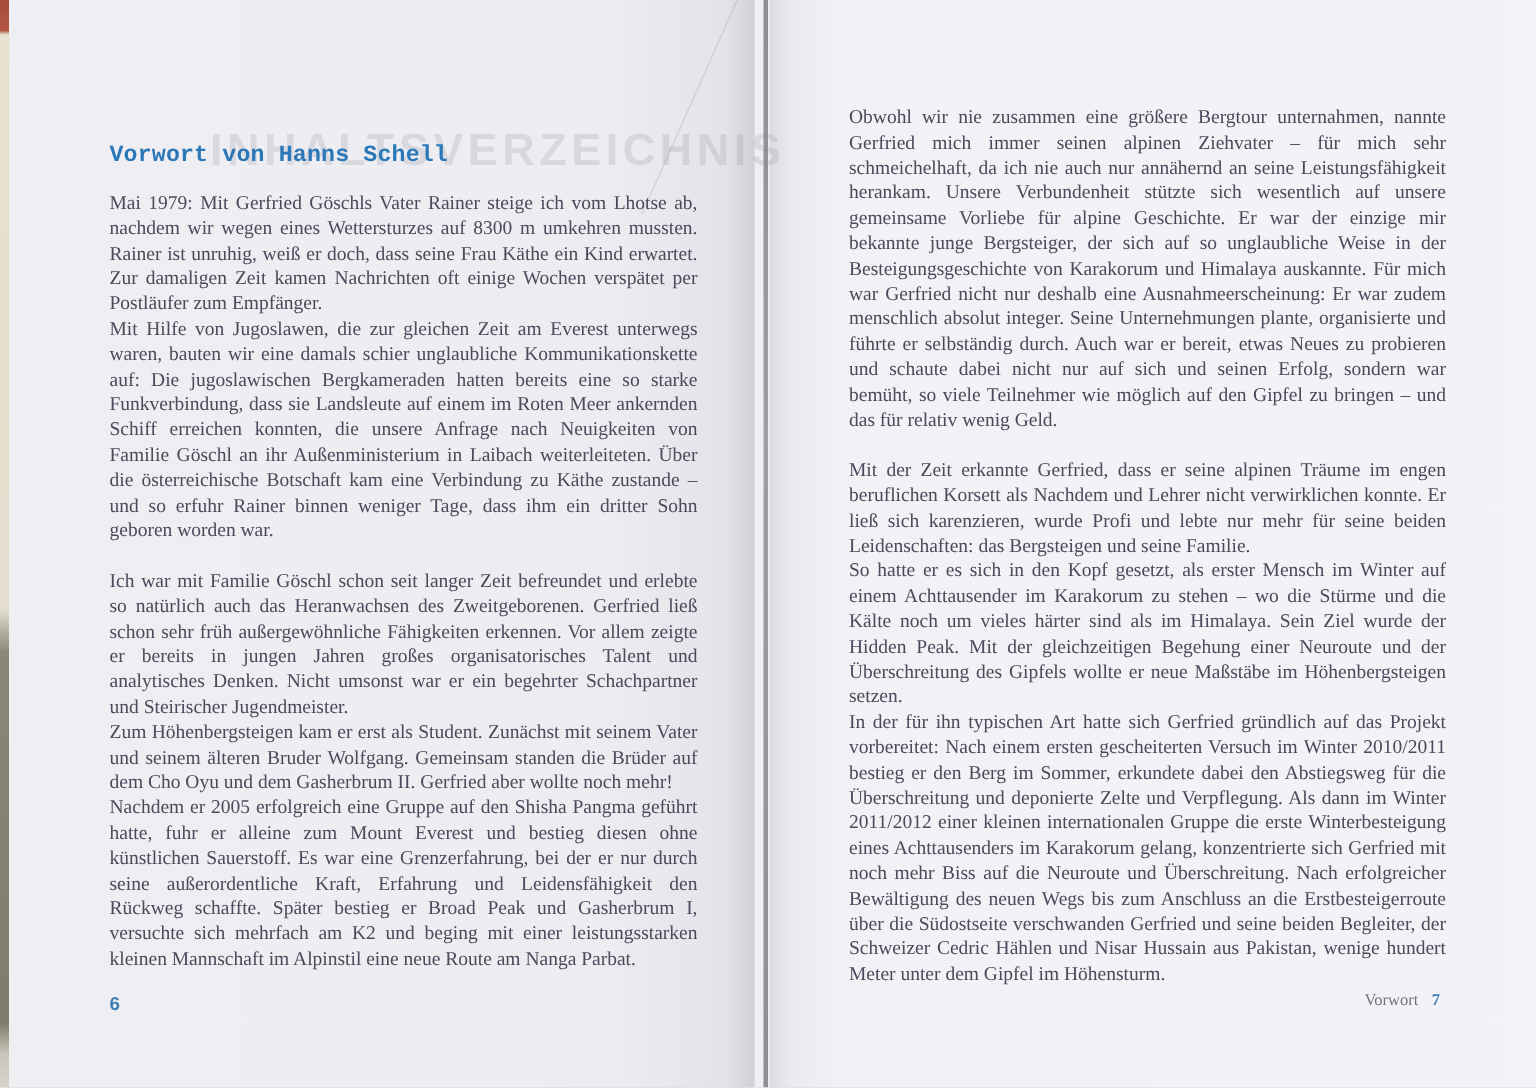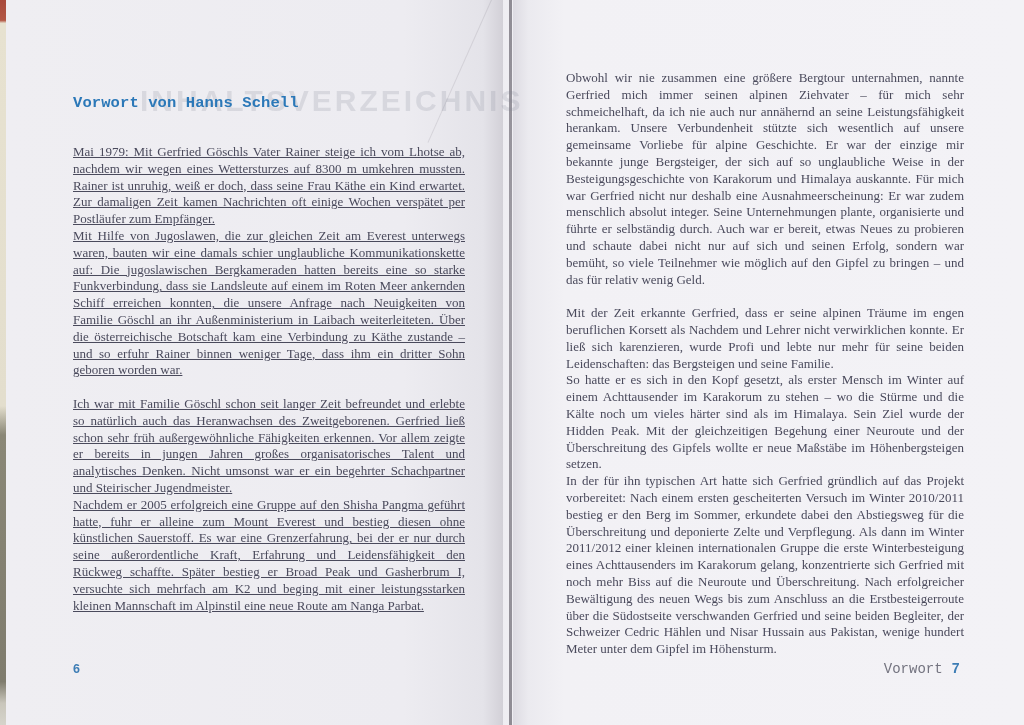--- a/index.html
+++ b/index.html
@@ -77,38 +77,38 @@
     position: absolute;
     color: #4a4a5c;
     font-size: 13px;
     line-height: 16.8px;
     text-align: justify;
     hyphens: auto;
     -webkit-hyphens: auto;
   }
   .body-col p { margin: 0; }
   .body-col p.gap-before { margin-top: 16.8px; }
-  .col-left  { left: 73px;  top: 144px; width: 392px; text-decoration: underline; }
+  .col-left  { left: 73px;  top: 127px; width: 392px; }
   .col-right { left: 566px; top: 70px;  width: 398px; }
   
   .folio-left {
     position: absolute;
     left: 73px; top: 662px;
     font-family: "Liberation Sans", sans-serif;
     font-size: 12.5px;
     font-weight: bold;
     color: #3d7db5;
   }
   .footer-right {
     position: absolute;
     left: 766px; top: 661px;
     width: 194px;
     text-align: right;
-    font-family: Liberation Mono, monospace;
-    font-size: 14px;
+    font-family: Liberation Serif, serif;
+    font-size: 11px;
     color: #73737f;
   }
   .footer-right .folio-num {
     font-weight: bold;
     color: #3d7db5;
     margin-left: 9px;
   }
 </style>
 </head>
 <body>
@@ -122,20 +122,21 @@
   <div class="crease-line"></div>
 
   <div class="watermark">INHALTSVERZEICHNIS</div>
 
   <h1 class="heading">Vorwort von Hanns Schell</h1>
 
   <div class="body-col col-left">
     <p>Mai 1979: Mit Gerfried Göschls Vater Rainer steige ich vom Lhotse ab, nachdem wir wegen eines Wettersturzes auf 8300 m umkehren mussten. Rainer ist unruhig, weiß er doch, dass seine Frau Käthe ein Kind erwartet. Zur damaligen Zeit kamen Nachrichten oft einige Wochen verspätet per Postläufer zum Empfänger.</p>
     <p>Mit Hilfe von Jugoslawen, die zur gleichen Zeit am Everest unterwegs waren, bauten wir eine damals schier unglaubliche Kommunikationskette auf: Die jugoslawischen Bergkameraden hatten bereits eine so starke Funkverbindung, dass sie Landsleute auf einem im Roten Meer ankernden Schiff erreichen konnten, die unsere Anfrage nach Neuigkeiten von Familie Göschl an ihr Außenministerium in Laibach weiterleiteten. Über die österreichische Botschaft kam eine Verbindung zu Käthe zustande – und so erfuhr Rainer binnen weniger Tage, dass ihm ein dritter Sohn geboren worden war.</p>
     <p class="gap-before">Ich war mit Familie Göschl schon seit langer Zeit befreundet und erlebte so natürlich auch das Heranwachsen des Zweitgeborenen. Gerfried ließ schon sehr früh außergewöhnliche Fähigkeiten erkennen. Vor allem zeigte er bereits in jungen Jahren großes organisatorisches Talent und analytisches Denken. Nicht umsonst war er ein begehrter Schachpartner und Steirischer Jugendmeister.</p>
+    <p>Zum Höhenbergsteigen kam er erst als Student. Zunächst mit seinem Vater und seinem älteren Bruder Wolfgang. Gemeinsam standen die Brüder auf dem Cho Oyu und dem Gasherbrum II. Gerfried aber wollte noch mehr!</p>
     <p>Nachdem er 2005 erfolgreich eine Gruppe auf den Shisha Pangma geführt hatte, fuhr er alleine zum Mount Everest und bestieg diesen ohne künstlichen Sauerstoff. Es war eine Grenzerfahrung, bei der er nur durch seine außerordentliche Kraft, Erfahrung und Leidensfähigkeit den Rückweg schaffte. Später bestieg er Broad Peak und Gasherbrum I, versuchte sich mehrfach am K2 und beging mit einer leistungsstarken kleinen Mannschaft im Alpinstil eine neue Route am Nanga Parbat.</p>
   </div>
 
   <div class="folio-left">6</div>
 
   <div class="body-col col-right">
     <p>Obwohl wir nie zusammen eine größere Bergtour unternahmen, nannte Gerfried mich immer seinen alpinen Ziehvater – für mich sehr schmeichelhaft, da ich nie auch nur annähernd an seine Leistungsfähigkeit herankam. Unsere Verbundenheit stützte sich wesentlich auf unsere gemeinsame Vorliebe für alpine Geschichte. Er war der einzige mir bekannte junge Bergsteiger, der sich auf so unglaubliche Weise in der Besteigungsgeschichte von Karakorum und Himalaya auskannte. Für mich war Gerfried nicht nur deshalb eine Ausnahmeerscheinung: Er war zudem menschlich absolut integer. Seine Unternehmungen plante, organisierte und führte er selbständig durch. Auch war er bereit, etwas Neues zu probieren und schaute dabei nicht nur auf sich und seinen Erfolg, sondern war bemüht, so viele Teilnehmer wie möglich auf den Gipfel zu bringen – und das für relativ wenig Geld.</p>
     <p class="gap-before">Mit der Zeit erkannte Gerfried, dass er seine alpinen Träume im engen beruflichen Korsett als Nachdem und Lehrer nicht verwirklichen konnte. Er ließ sich karenzieren, wurde Profi und lebte nur mehr für seine beiden Leidenschaften: das Bergsteigen und seine Familie.</p>
     <p>So hatte er es sich in den Kopf gesetzt, als erster Mensch im Winter auf einem Achttausender im Karakorum zu stehen – wo die Stürme und die Kälte noch um vieles härter sind als im Himalaya. Sein Ziel wurde der Hidden Peak. Mit der gleichzeitigen Begehung einer Neuroute und der Überschreitung des Gipfels wollte er neue Maßstäbe im Höhenbergsteigen setzen.</p>
     <p>In der für ihn typischen Art hatte sich Gerfried gründlich auf das Projekt vorbereitet: Nach einem ersten gescheiterten Versuch im Winter 2010/2011 bestieg er den Berg im Sommer, erkundete dabei den Abstiegsweg für die Überschreitung und deponierte Zelte und Verpflegung. Als dann im Winter 2011/2012 einer kleinen internationalen Gruppe die erste Winterbesteigung eines Achttausenders im Karakorum gelang, konzentrierte sich Gerfried mit noch mehr Biss auf die Neuroute und Überschreitung. Nach erfolgreicher Bewältigung des neuen Wegs bis zum Anschluss an die Erstbesteigerroute über die Südostseite verschwanden Gerfried und seine beiden Begleiter, der Schweizer Cedric Hählen und Nisar Hussain aus Pakistan, wenige hundert Meter unter dem Gipfel im Höhensturm.</p>

